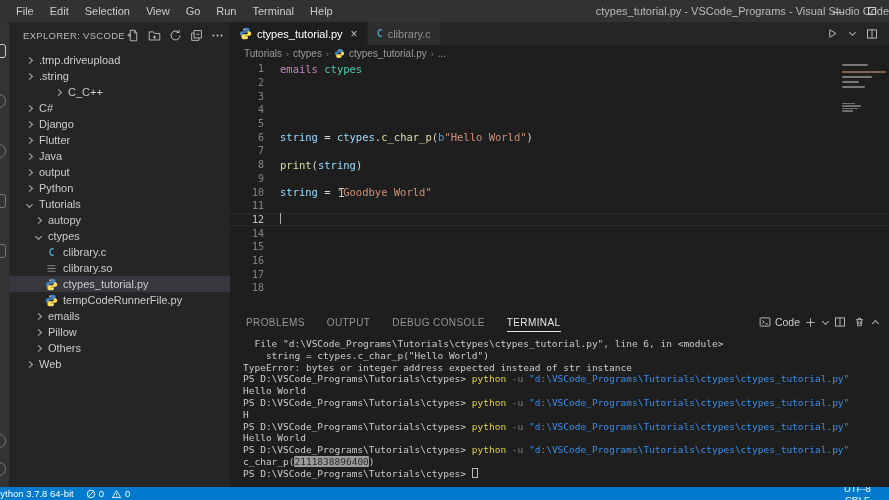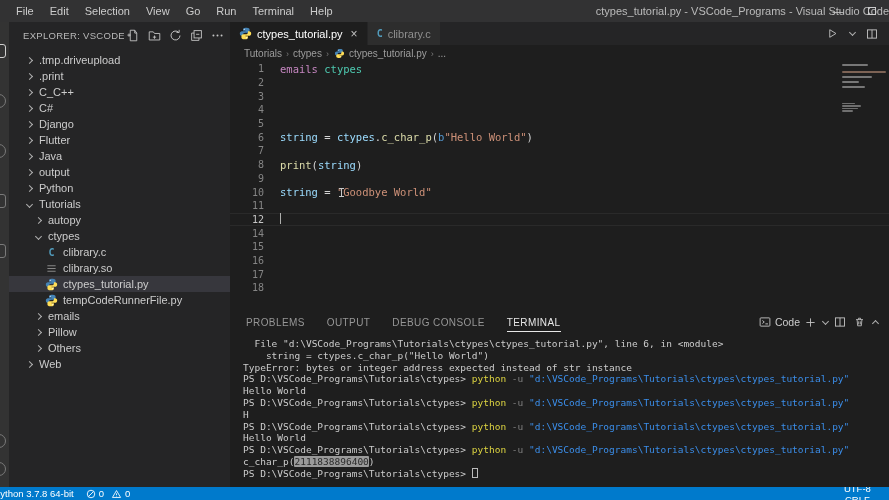--- a/index.html
+++ b/index.html
@@ -154,23 +154,23 @@
           </span>
         </span>
     </div>
     <div class="tree" id="tree">
         <div class="tree-row" style="padding-left: 18px;">
           <span class="chev right"></span>
           <span>.tmp.driveupload</span>
         </div>
         <div class="tree-row" style="padding-left: 18px;">
           <span class="chev right"></span>
-          <span>.print</span>
-        </div>
-        <div class="tree-row" style="padding-left: 18px;">
+          <span>.string</span>
+        </div>
+        <div class="tree-row" style="padding-left: 18px; margin-left: 29px;">
           <span class="chev right"></span>
           <span>C_C++</span>
         </div>
         <div class="tree-row" style="padding-left: 18px;">
           <span class="chev right"></span>
           <span>C#</span>
         </div>
         <div class="tree-row" style="padding-left: 18px;">
           <span class="chev right"></span>
           <span>Django</span>

